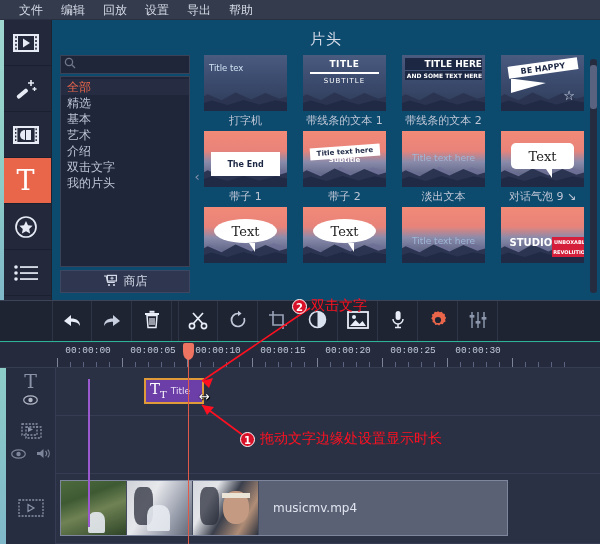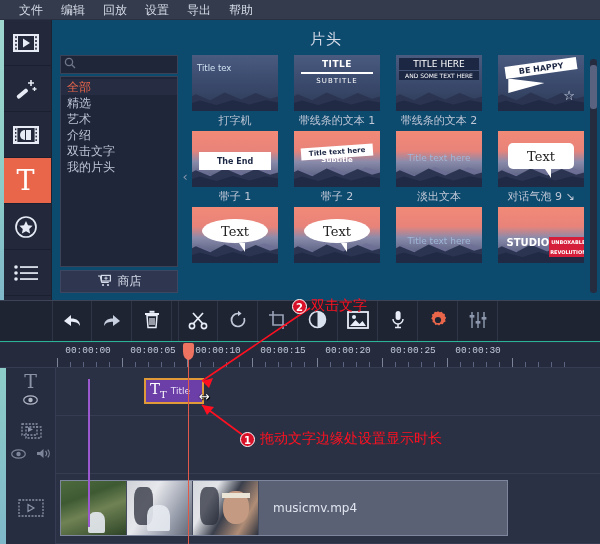--- a/index.html
+++ b/index.html
@@ -87,21 +87,21 @@
     letter-spacing: 1px;
   }
   .browser-body {
     display: flex;
     padding: 6px 0 0 8px;
     height: 248px;
   }
 
   
   .catcol {
-    width: 118px;
+    width: 130px;
     display: flex;
     flex-direction: column;
     height: 238px;
   }
   .searchbox {
     height: 19px;
     background: #20263a;
     border: 1px solid #3a4257;
     display: flex;
     align-items: center;
@@ -198,21 +198,21 @@
   }
 
   
   .tt { position: absolute; color: #fff; font-size: 9px; }
   .tl-left { left: 5px; top: 8px; color: #cfe2f2; font-size: 8.5px; }
   .bar-title { left:0; right:0; top: 4px; text-align:center; font-weight: bold; font-size: 9px; letter-spacing:.5px; }
   .bar-line { position:absolute; left: 8%; right: 8%; height: 2px; background:#fff; }
   .bar-sub { left:0; right:0; top: 22px; text-align:center; font-size: 7px; letter-spacing:1px; }
   .blk {
     position:absolute; left: 3px; right: 3px; background:#1c2744;
-    color:#fff; text-align:center; font-weight:normal;
+    color:#fff; text-align:right; font-weight:bold;
   }
   .ribbon {
     position:absolute; left: 8%; right: 8%; top: 38%;
     height: 14px; background:#fff; color:#1c2744;
     font-size: 8px; font-weight:bold; display:flex;
     align-items:center; justify-content:center;
   }
   .bubble {
     position:absolute; left:12%; right:12%; top:22%;
     height: 26px; background:#fff; border-radius: 5px;
@@ -488,20 +488,21 @@
                 <circle cx="5" cy="5" r="3.6" fill="none" stroke="#9aa3b8" stroke-width="1.3"></circle>
                 <line x1="7.8" y1="7.8" x2="11" y2="11" stroke="#9aa3b8" stroke-width="1.3"></line>
               </svg>
           </span>
           <input value="" placeholder="" style="">
           <span class="xicon">✕</span>
         </div>
         <div class="catlist">
           <div class="catitem sel">全部</div>
           <div class="catitem">精选</div>
+          <div class="catitem">基本</div>
           <div class="catitem">艺术</div>
           <div class="catitem">介绍</div>
           <div class="catitem">双击文字</div>
           <div class="catitem">我的片头</div>
         </div>
         <div class="storebtn">
           <span>
             <svg width="15" height="13" viewBox="0 0 15 13">
                 <path d="M1 2 h2.2 l1.6 6.4 h7" fill="none" stroke="#d3d9e6" stroke-width="1.2"></path>
                 <rect x="4.4" y="1.4" width="9" height="5.6" fill="none" stroke="#d3d9e6" stroke-width="1.2"></rect>
@@ -558,21 +559,21 @@
               <div style="position:absolute;left:12%;top:42%;width:42%;height:26%;background:#fff;clip-path:polygon(0 0,100% 30%,0 100%)"></div>
               <div class="star">☆</div>
             </div>
           </div>
 
           <div class="cell">
             <div class="thumb sky-pink">
               <div class="mtn mtn3"></div>
                 <div class="mtn mtn1"></div>
                 <div class="mtn mtn2"></div>
-              <div class="ribbon" style="top:38%;height:18px">The End</div>
+              <div class="ribbon" style="top:38%;height:24px">The End</div>
             </div>
             <div class="cap">带子 1</div>
           </div>
 
           <div class="cell">
             <div class="thumb sky-pink">
               <div class="mtn mtn3"></div>
                 <div class="mtn mtn1"></div>
                 <div class="mtn mtn2"></div>
               <div class="ribbon" style="top:26%;height:12px;font-size:7px;transform:rotate(-4deg)">Title text here</div>

